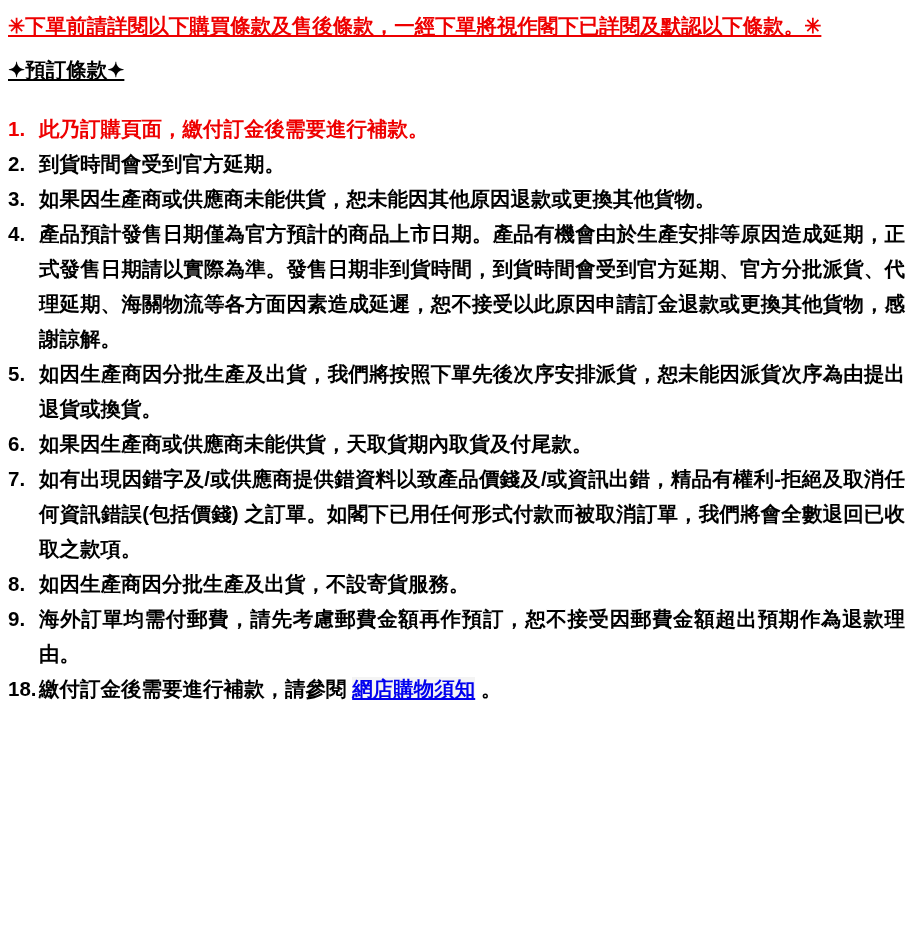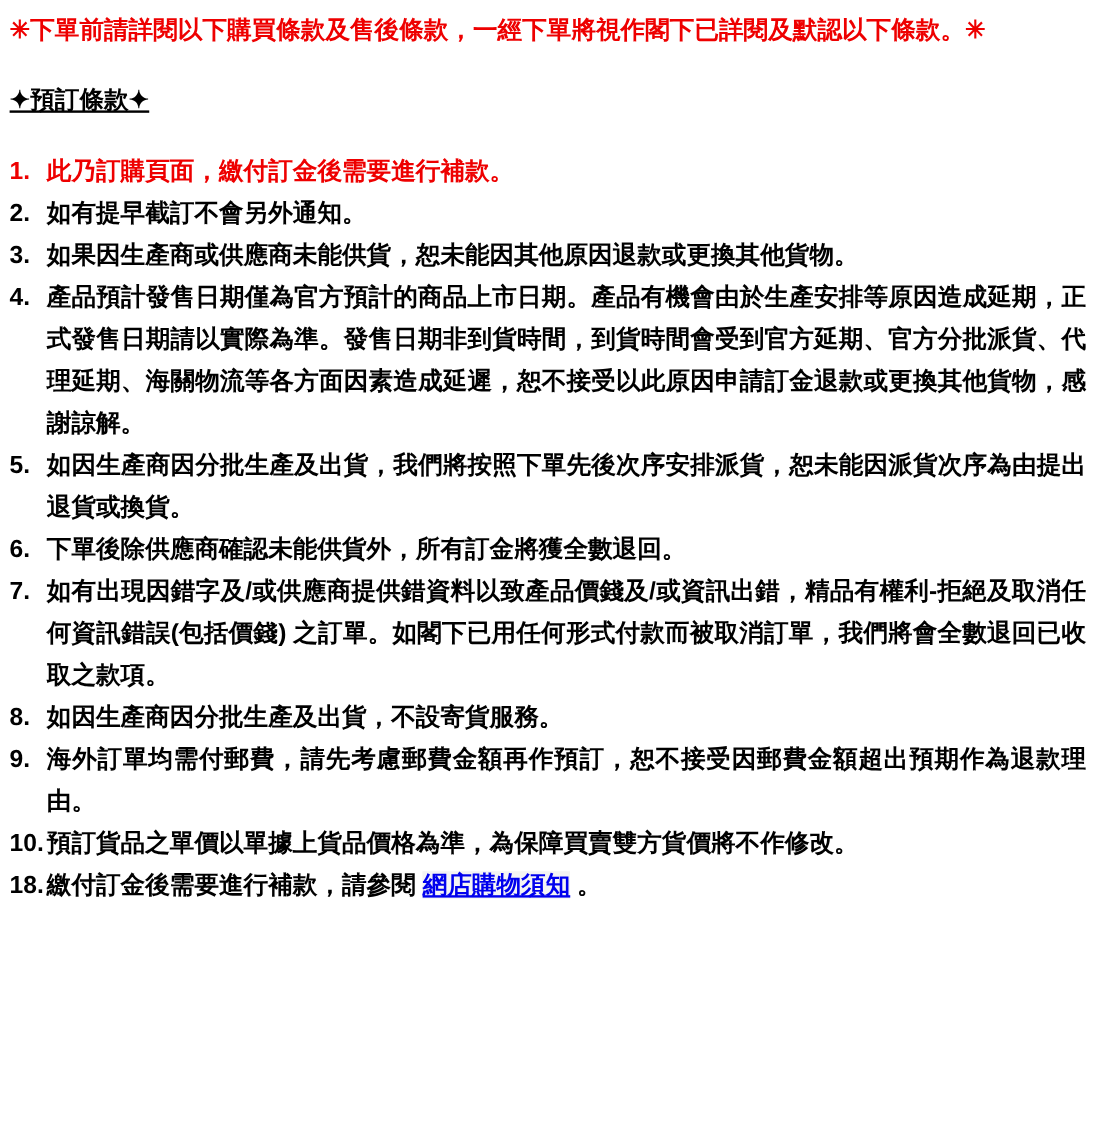--- a/index.html
+++ b/index.html
@@ -18,21 +18,22 @@
     color: var(--ink);
     font-family: "Liberation Sans", sans-serif;
     font-weight: 700;
     font-size: 20.5px;
     line-height: 35px;
     padding: 8px 8px 0 8px;
     overflow: hidden;
   }
   .notice {
     color: var(--red);
-    margin-bottom: 23px;
+    text-decoration: underline;
+    margin-bottom: 9px;
     white-space: nowrap;
   }
   .heading {
     color: var(--ink);
     text-decoration: underline;
     margin-bottom: 24px;
   }
   .terms { width: 100%; }
   .term { display: flex; align-items: flex-start; }
   .term .num { flex: 0 0 31px; }
@@ -57,51 +58,47 @@
 
 <div class="heading">✦預訂條款✦</div>
 
 <div class="terms">
     <div class="term">
       <span class="num red">1.</span>
       <div class="txt"><span class="seg-red">此乃訂購頁面，繳付訂金後需要進行補款。</span></div>
     </div>
     <div class="term">
       <span class="num">2.</span>
-      <div class="txt"><span class="seg-normal">如有提早截訂不會另外通知。</span></div>
+      <div class="txt"><span class="seg-normal">到貨時間會受到官方延期。</span></div>
     </div>
     <div class="term">
       <span class="num">3.</span>
       <div class="txt"><span class="seg-normal">如果因生產商或供應商未能供貨，恕未能因其他原因退款或更換其他貨物。</span></div>
     </div>
     <div class="term">
       <span class="num">4.</span>
       <div class="txt"><span class="seg-normal">產品預計發售日期僅為官方預計的商品上市日期。產品有機會由於生產安排等原因造成延期，正式發售日期請以實際為準。發售日期非到貨時間，到貨時間會受到官方延期、官方分批派貨、代理延期、海關物流等各方面因素造成延遲，恕不接受以此原因申請訂金退款或更換其他貨物，感謝諒解。</span></div>
     </div>
     <div class="term">
       <span class="num">5.</span>
       <div class="txt"><span class="seg-normal">如因生產商因分批生產及出貨，我們將按照下單先後次序安排派貨，恕未能因派貨次序為由提出退貨或換貨。</span></div>
     </div>
     <div class="term">
       <span class="num">6.</span>
-      <div class="txt"><span class="seg-normal">下單後除供應商確認未能供貨外，所有訂金將獲全數退回。</span></div>
+      <div class="txt"><span class="seg-normal">如果因生產商或供應商未能供貨，天取貨期內取貨及付尾款。</span></div>
     </div>
     <div class="term">
       <span class="num">7.</span>
       <div class="txt"><span class="seg-normal">如有出現因錯字及/或供應商提供錯資料以致產品價錢及/或資訊出錯，精品有權利-拒絕及取消任何資訊錯誤(包括價錢) 之訂單。如閣下已用任何形式付款而被取消訂單，我們將會全數退回已收取之款項。</span></div>
     </div>
     <div class="term">
       <span class="num">8.</span>
       <div class="txt"><span class="seg-normal">如因生產商因分批生產及出貨，不設寄貨服務。</span></div>
     </div>
     <div class="term">
       <span class="num">9.</span>
       <div class="txt"><span class="seg-normal">海外訂單均需付郵費，請先考慮郵費金額再作預訂，恕不接受因郵費金額超出預期作為退款理由。</span></div>
     </div>
     <div class="term">
-      <span class="num">10.</span>
-      <div class="txt"><span class="seg-normal">預訂貨品之單價以單據上貨品價格為準，為保障買賣雙方貨價將不作修改。</span></div>
-    </div>
-    <div class="term">
       <span class="num">18.</span>
       <div class="txt"><span class="seg-normal">繳付訂金後需要進行補款，請參閱 </span><a href="#" class="seg-link">網店購物須知</a><span class="seg-normal"> 。</span></div>
     </div>
   </div>
 
 </body></html>

